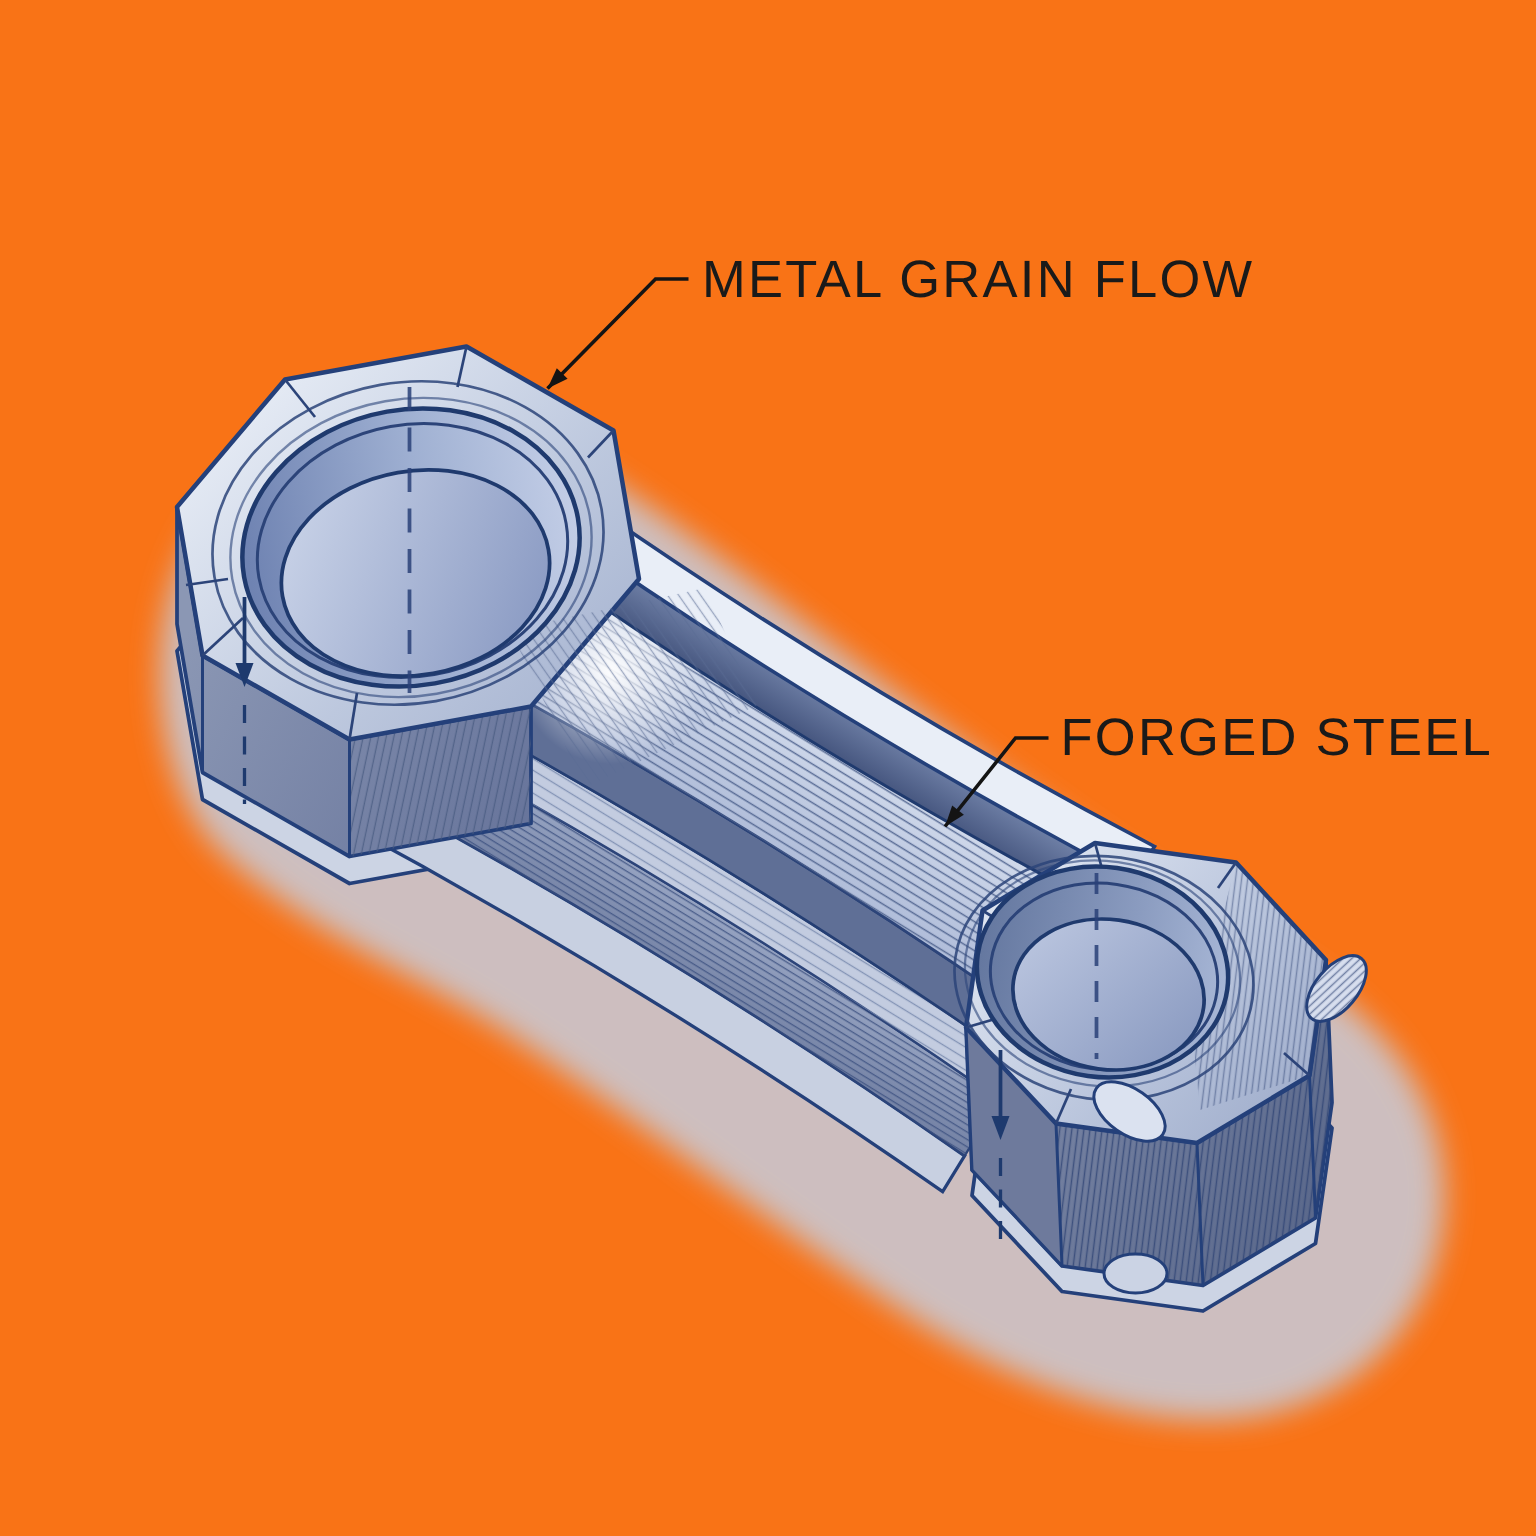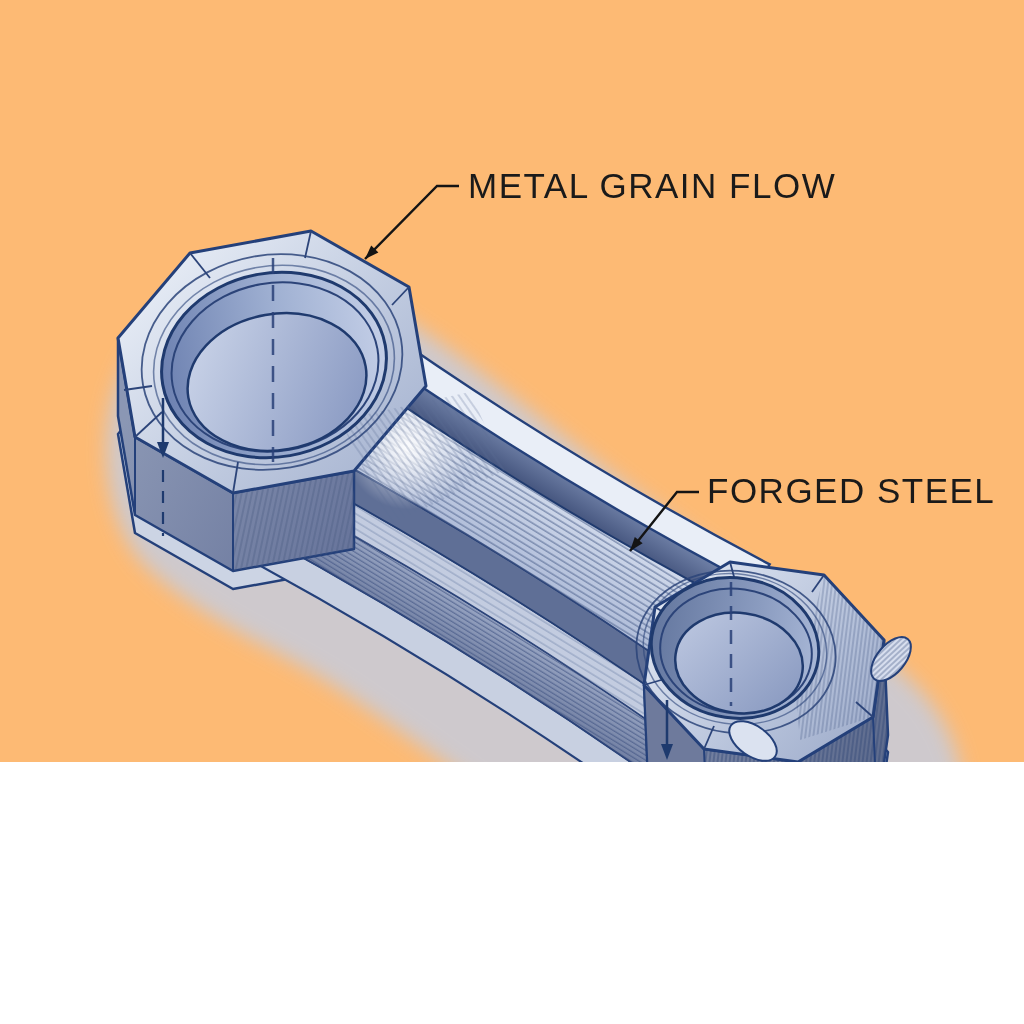--- a/index.html
+++ b/index.html
@@ -1,16 +1,16 @@
 <!DOCTYPE html>
 <html><head>
 <meta charset="utf-8">
 <style>
   html,body{margin:0;padding:0;background:#ffffff;}
-  .stage{position:relative;width:1024px;height:762px;background:#fdba74;overflow:hidden;
+  .stage{position:relative;width:1024px;height:1024px;background:#f97316;overflow:hidden;
          font-family:"Liberation Sans",sans-serif;}
   svg{position:absolute;inset:0;}
   .callout-text{font-family:"Liberation Sans",sans-serif;font-size:35px;font-weight:400;
                 letter-spacing:1.5px;fill:#1a1a1a;}
 </style>
 </head>
 <body>
 
 <div class="stage">
 <svg viewBox="0 0 1024 1024" width="1024" height="1024">

